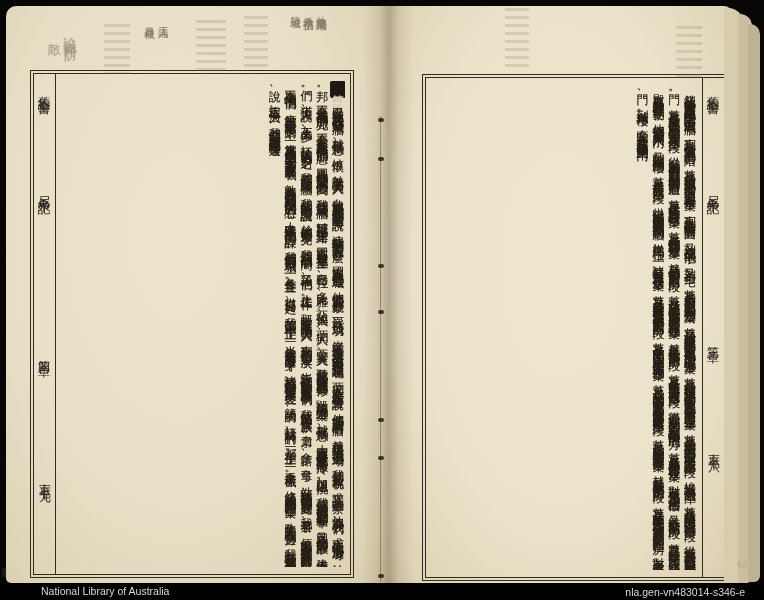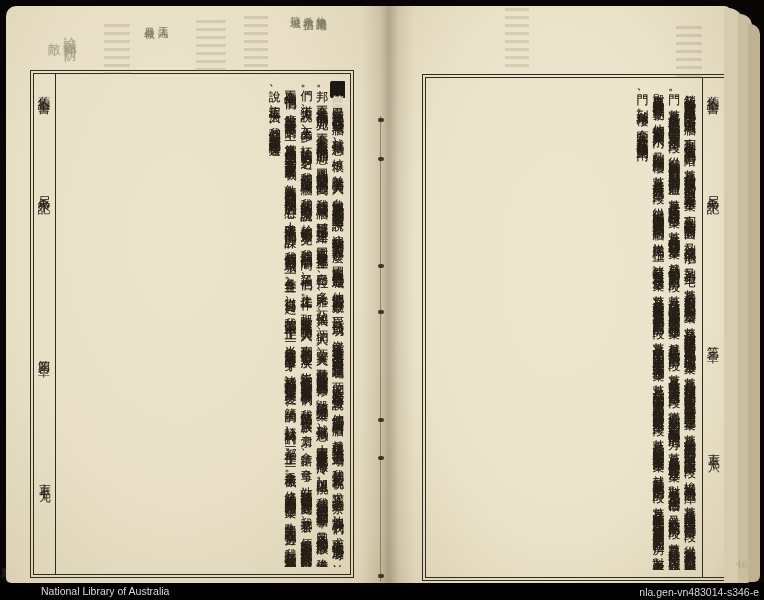--- a/index.html
+++ b/index.html
@@ -75,21 +75,21 @@
   }
   #pencil-mark{left:736px;top:560px;font-size:9px;transform:rotate(8deg);color:#a99f84;}
   #squiggle{position:absolute;left:2px;top:568px;width:14px;height:9px;opacity:.5;filter:blur(1px);
     background:repeating-linear-gradient(75deg, rgba(200,195,180,.8) 0 1px, transparent 1px 3px);}
   
   #caption-bar{
     position:absolute;left:0;bottom:0;width:764px;height:17px;background:#000;
     font-family:"Liberation Sans","DejaVu Sans",sans-serif;font-size:10.5px;color:#d9d9d9;
   }
   #caption-left{position:absolute;left:4px;top:2px;margin-left:37px;}
-  #caption-right{position:absolute;right:5px;top:3px;}
+  #caption-right{position:absolute;right:19px;top:3px;}
 </style>
 </head>
 <body>
 
 <div id="left-page" class="page">
   <div class="frame" id="left-frame">
     <div class="margin-col">
       <div class="margin-item v" style="top:12px">舊約全書</div>
       <div class="margin-item v" style="top:112px">尼希米記</div>
       <div class="margin-item v" style="top:276px">第四章</div>

